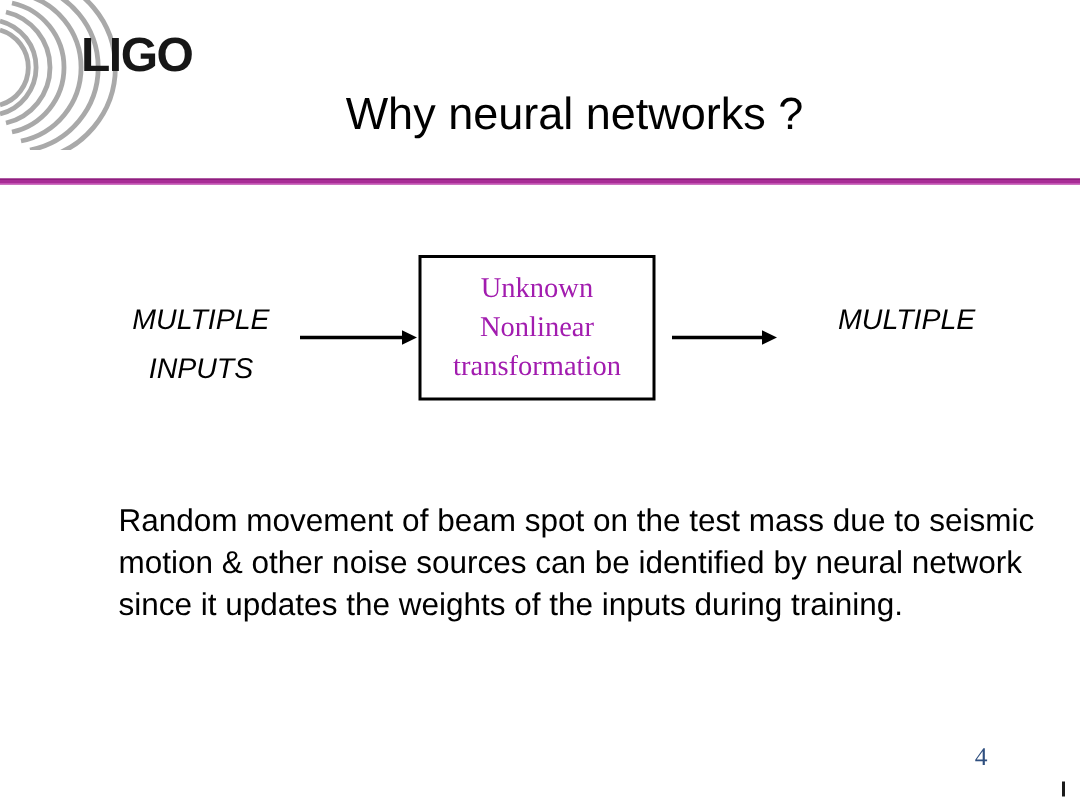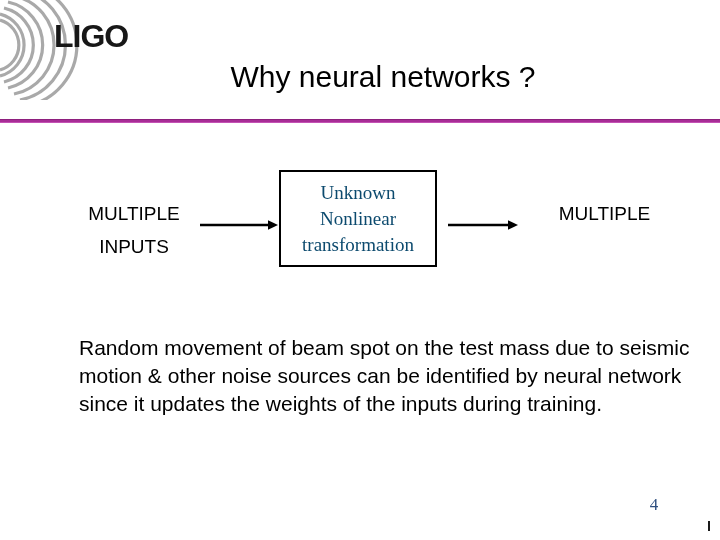--- a/index.html
+++ b/index.html
@@ -108,21 +108,21 @@
     position: absolute;
     left: 512px;
     top: 32px;
     width: 185px;
     text-align: center;
     font-family: "Liberation Sans", sans-serif;
     font-size: 19px;
     line-height: 33px;
     color: #000000;
   }
-  .label-line { display: block; }
+  .label-line { display: block; font-style: italic; }
 
   .arrow {
     position: absolute;
     height: 14px;
   }
   .arrow-1 { left: 200px; top: 53px; width: 78px; }
   .arrow-2 { left: 448px; top: 53px; width: 70px; }
 
   .transform-box {
     position: absolute;
@@ -135,21 +135,21 @@
     box-sizing: border-box;
     display: flex;
     flex-direction: column;
     align-items: center;
     justify-content: center;
   }
   .transform-line {
     font-family: "Liberation Serif", serif;
     font-size: 19px;
     line-height: 26px;
-    color: #0c4a6e;
+    color: #a21caf;
     text-align: center;
     white-space: nowrap;
   }
 
   
   .body-text {
     position: absolute;
     left: 47px;
     top: 334px;
     width: 614px;

